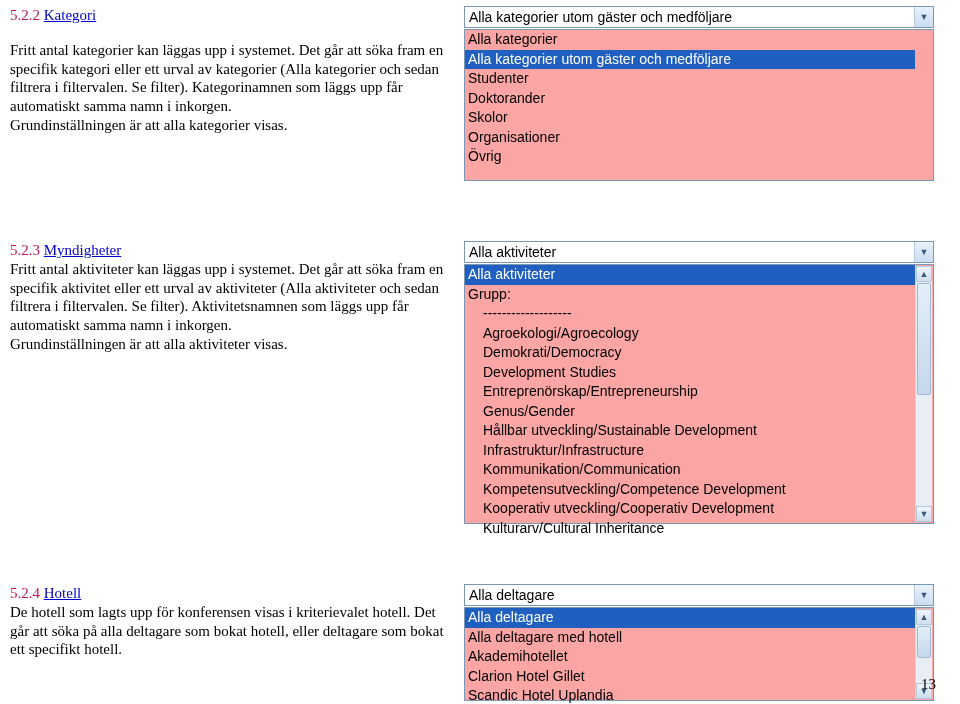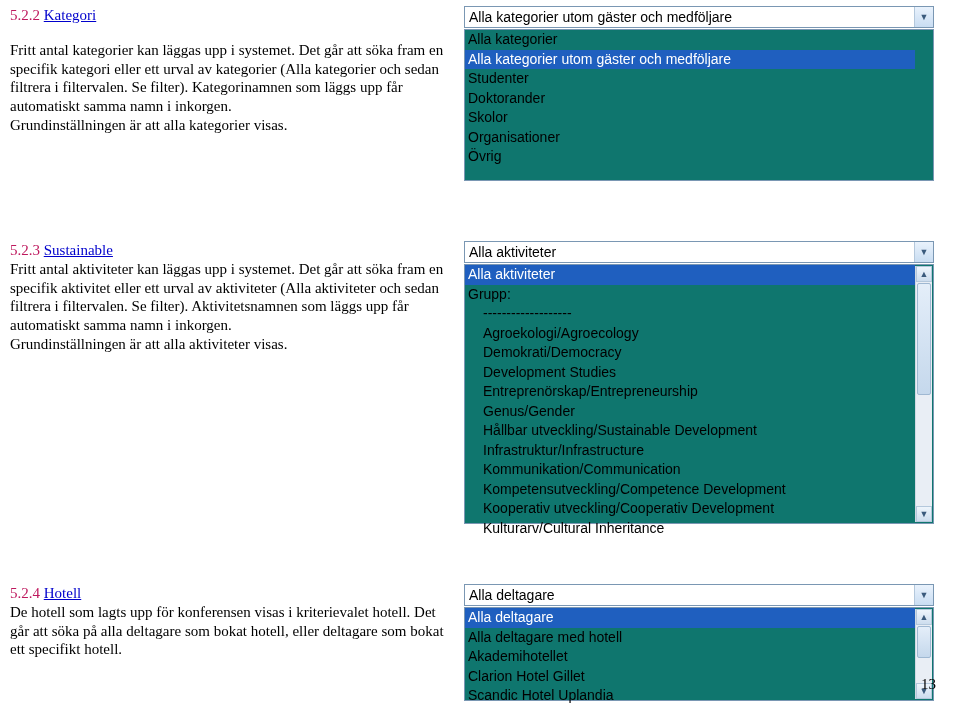--- a/index.html
+++ b/index.html
@@ -58,21 +58,21 @@
     background: linear-gradient(#e9f2fc, #c9ddf2);
     border-left: 1px solid #b4c8dc;
     display: flex;
     align-items: center;
     justify-content: center;
     font-size: 9px;
     color: #3a5a7c;
   }
   .listbox {
     border: 1px solid #7a97b3;
-    background: #0f766e;
+    background: #fca5a5;
     font-family: Arial, sans-serif;
     font-size: 14px;
     box-sizing: border-box;
     position: relative;
   }
   .listbox-inner {
     padding-right: 18px;
   }
   .list-item {
     padding: 1px 3px 1px 3px;
@@ -153,21 +153,21 @@
             <div class="list-item">Organisationer</div>
             <div class="list-item">Övrig</div>
           </div>
     </div>
   </div>
 </div>
 
 <div class="section">
   <div class="left-col">
     <p>
-      <span class="heading-num">5.2.3 </span><span class="heading-link">Sustainable</span>
+      <span class="heading-num">5.2.3 </span><span class="heading-link">Myndigheter</span>
     </p>
     <p style="white-space:pre-line;">Fritt antal aktiviteter kan läggas upp i systemet. Det går att söka fram en specifik aktivitet eller ett urval av aktiviteter (Alla aktiviteter och sedan filtrera i filtervalen. Se filter). Aktivitetsnamnen som läggs upp får automatiskt samma namn i inkorgen.
 Grundinställningen är att alla aktiviteter visas.</p>
   </div>
   <div class="right-col">
     <div class="dropdown">
       <span class="dropdown-text">Alla aktiviteter</span>
       <span class="dropdown-arrow">▼</span>
     </div>
     <div class="listbox" style="height:260px;">

